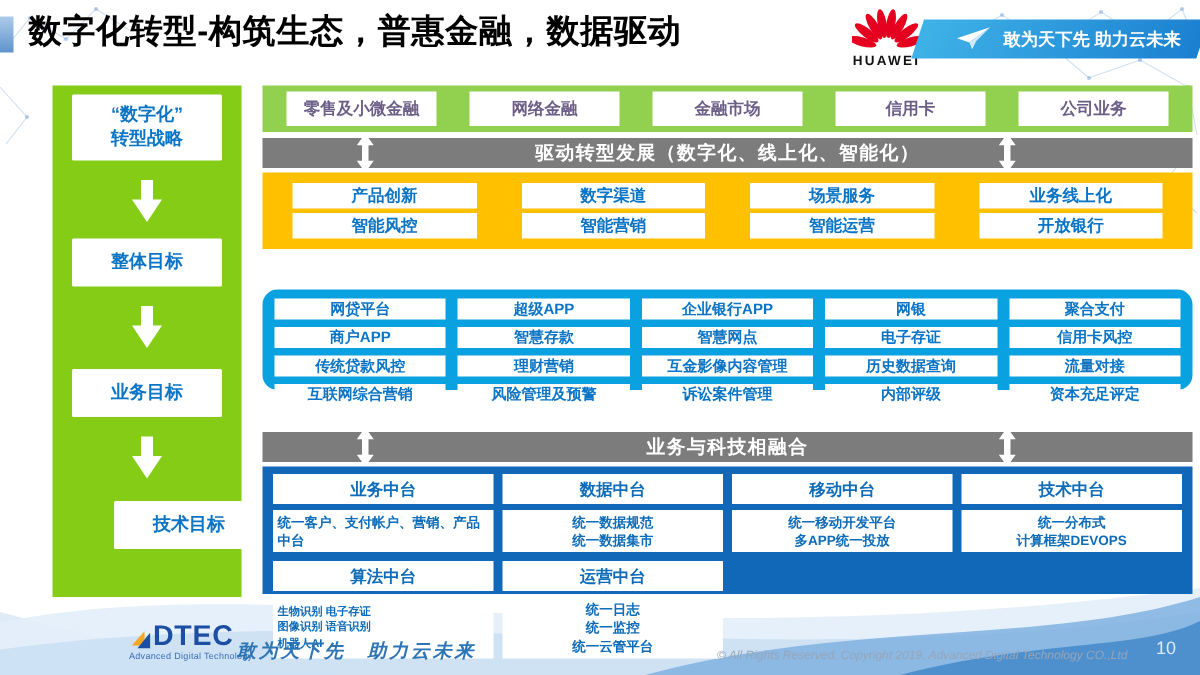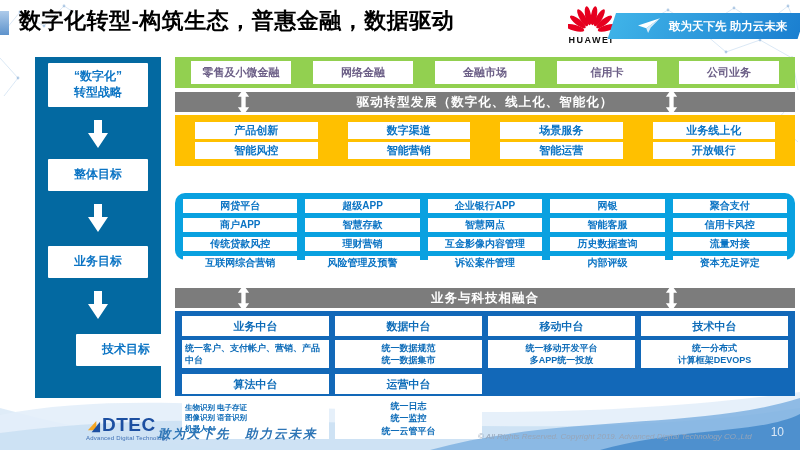--- a/index.html
+++ b/index.html
@@ -15,21 +15,21 @@
     color:#000;letter-spacing:.5px;white-space:nowrap;}
   .huawei{position:absolute;left:568px;top:4px;width:46px;text-align:center;}
   .hw-word{font-size:9px;font-weight:bold;color:#111;letter-spacing:1.5px;margin-top:1px;}
   .top-banner{position:absolute;left:616px;top:13px;width:190px;height:26px;}
   .top-banner-bg{position:absolute;inset:0;background:linear-gradient(100deg,#3fb3e8,#1b7fd0);
     transform:skewX(-18deg);transform-origin:top left;}
   .top-banner-content{position:absolute;inset:0;display:flex;align-items:center;gap:9px;
     padding-left:22px;color:#fff;font-size:11.5px;font-weight:bold;white-space:nowrap;}
 
   
-  .sidebar{position:absolute;left:35px;top:57px;width:126px;height:341px;background:#0369a1;}
+  .sidebar{position:absolute;left:35px;top:57px;width:126px;height:341px;background:#84cc16;}
   .s-box{position:absolute;left:13px;width:100px;background:#fff;border-radius:1px;
     display:flex;align-items:center;justify-content:center;text-align:center;
     color:#0b74c4;font-weight:bold;font-size:12px;line-height:1.3;}
   .preline{white-space:pre-line;}
   .s-arrow{position:absolute;left:53px;width:20px;height:30px;}
 
   
   .biz-row{position:absolute;left:175px;top:57px;width:620px;height:31px;background:#92d050;
     display:flex;gap:22px;padding:4px 16px;box-sizing:border-box;}
   .biz-box{flex:1;background:#fff;display:flex;align-items:center;justify-content:center;
@@ -200,21 +200,21 @@
 
   <div class="app-grid">
     <div class="app-cell">网贷平台</div>
     <div class="app-cell">超级APP</div>
     <div class="app-cell">企业银行APP</div>
     <div class="app-cell">网银</div>
     <div class="app-cell">聚合支付</div>
     <div class="app-cell">商户APP</div>
     <div class="app-cell">智慧存款</div>
     <div class="app-cell">智慧网点</div>
-    <div class="app-cell">智能客服</div>
+    <div class="app-cell">电子存证</div>
     <div class="app-cell">信用卡风控</div>
     <div class="app-cell">传统贷款风控</div>
     <div class="app-cell">理财营销</div>
     <div class="app-cell">互金影像内容管理</div>
     <div class="app-cell">历史数据查询</div>
     <div class="app-cell">流量对接</div>
     <div class="app-cell">互联网综合营销</div>
     <div class="app-cell">风险管理及预警</div>
     <div class="app-cell">诉讼案件管理</div>
     <div class="app-cell">内部评级</div>

